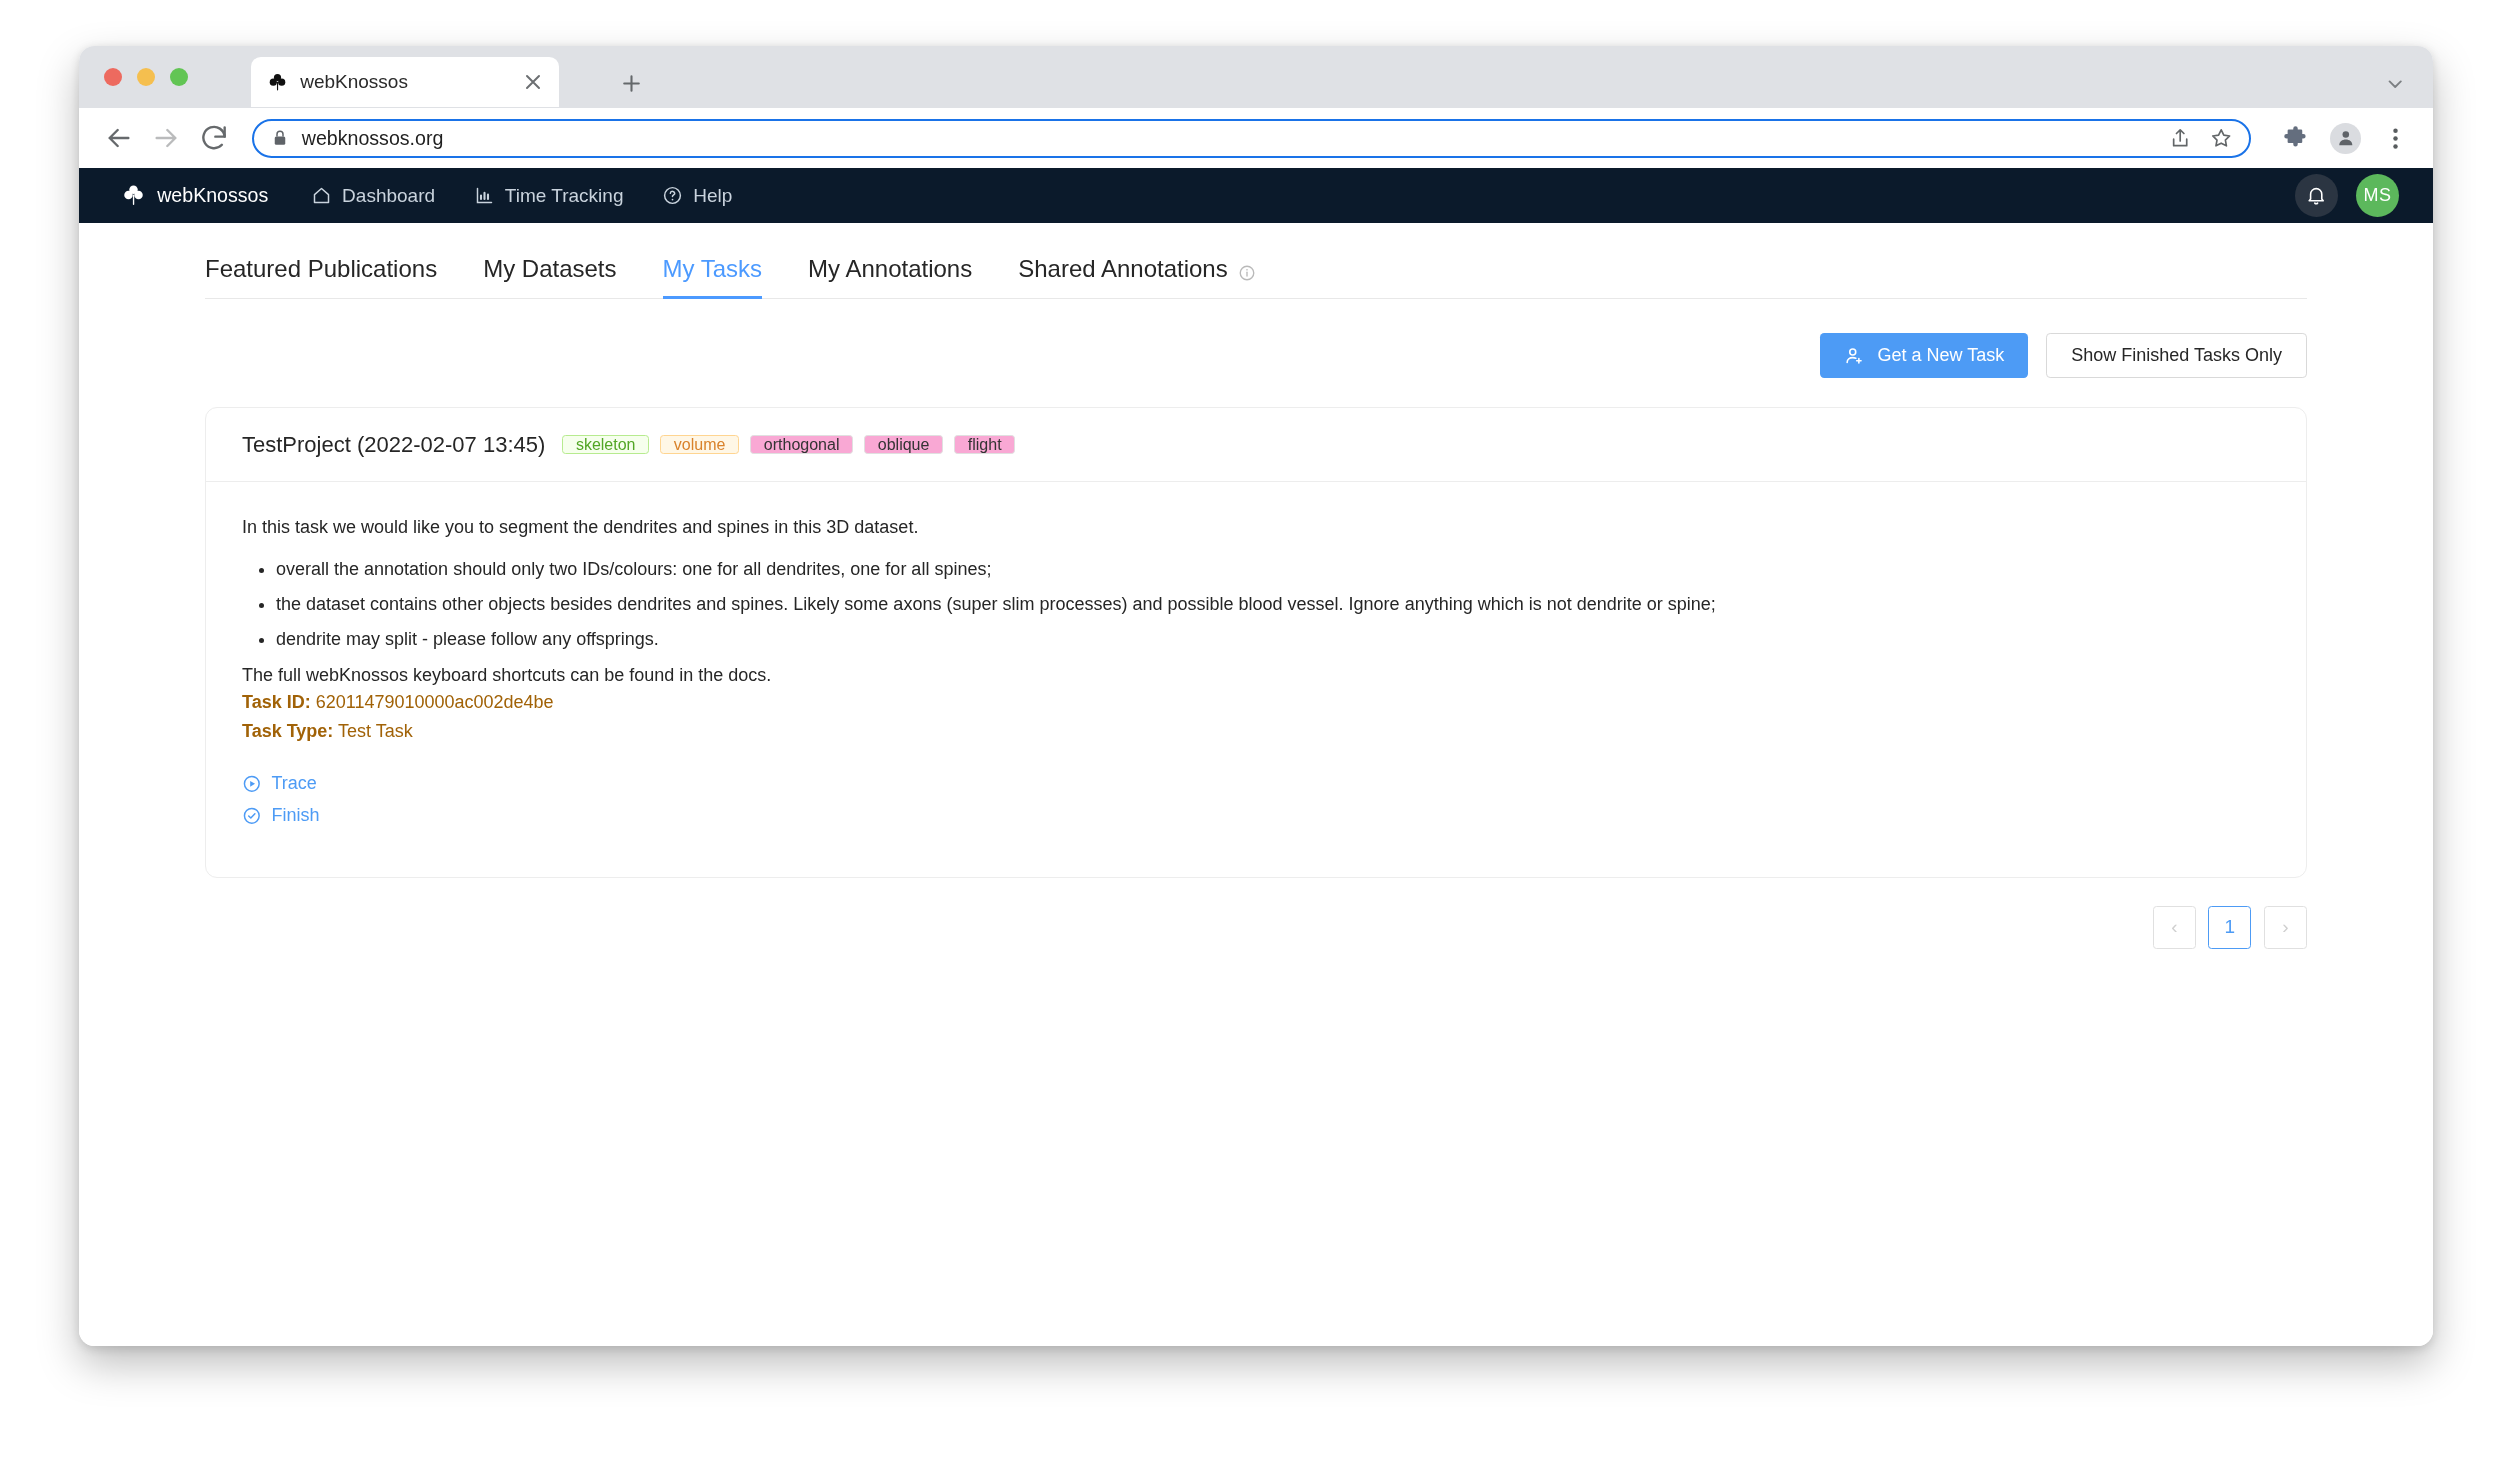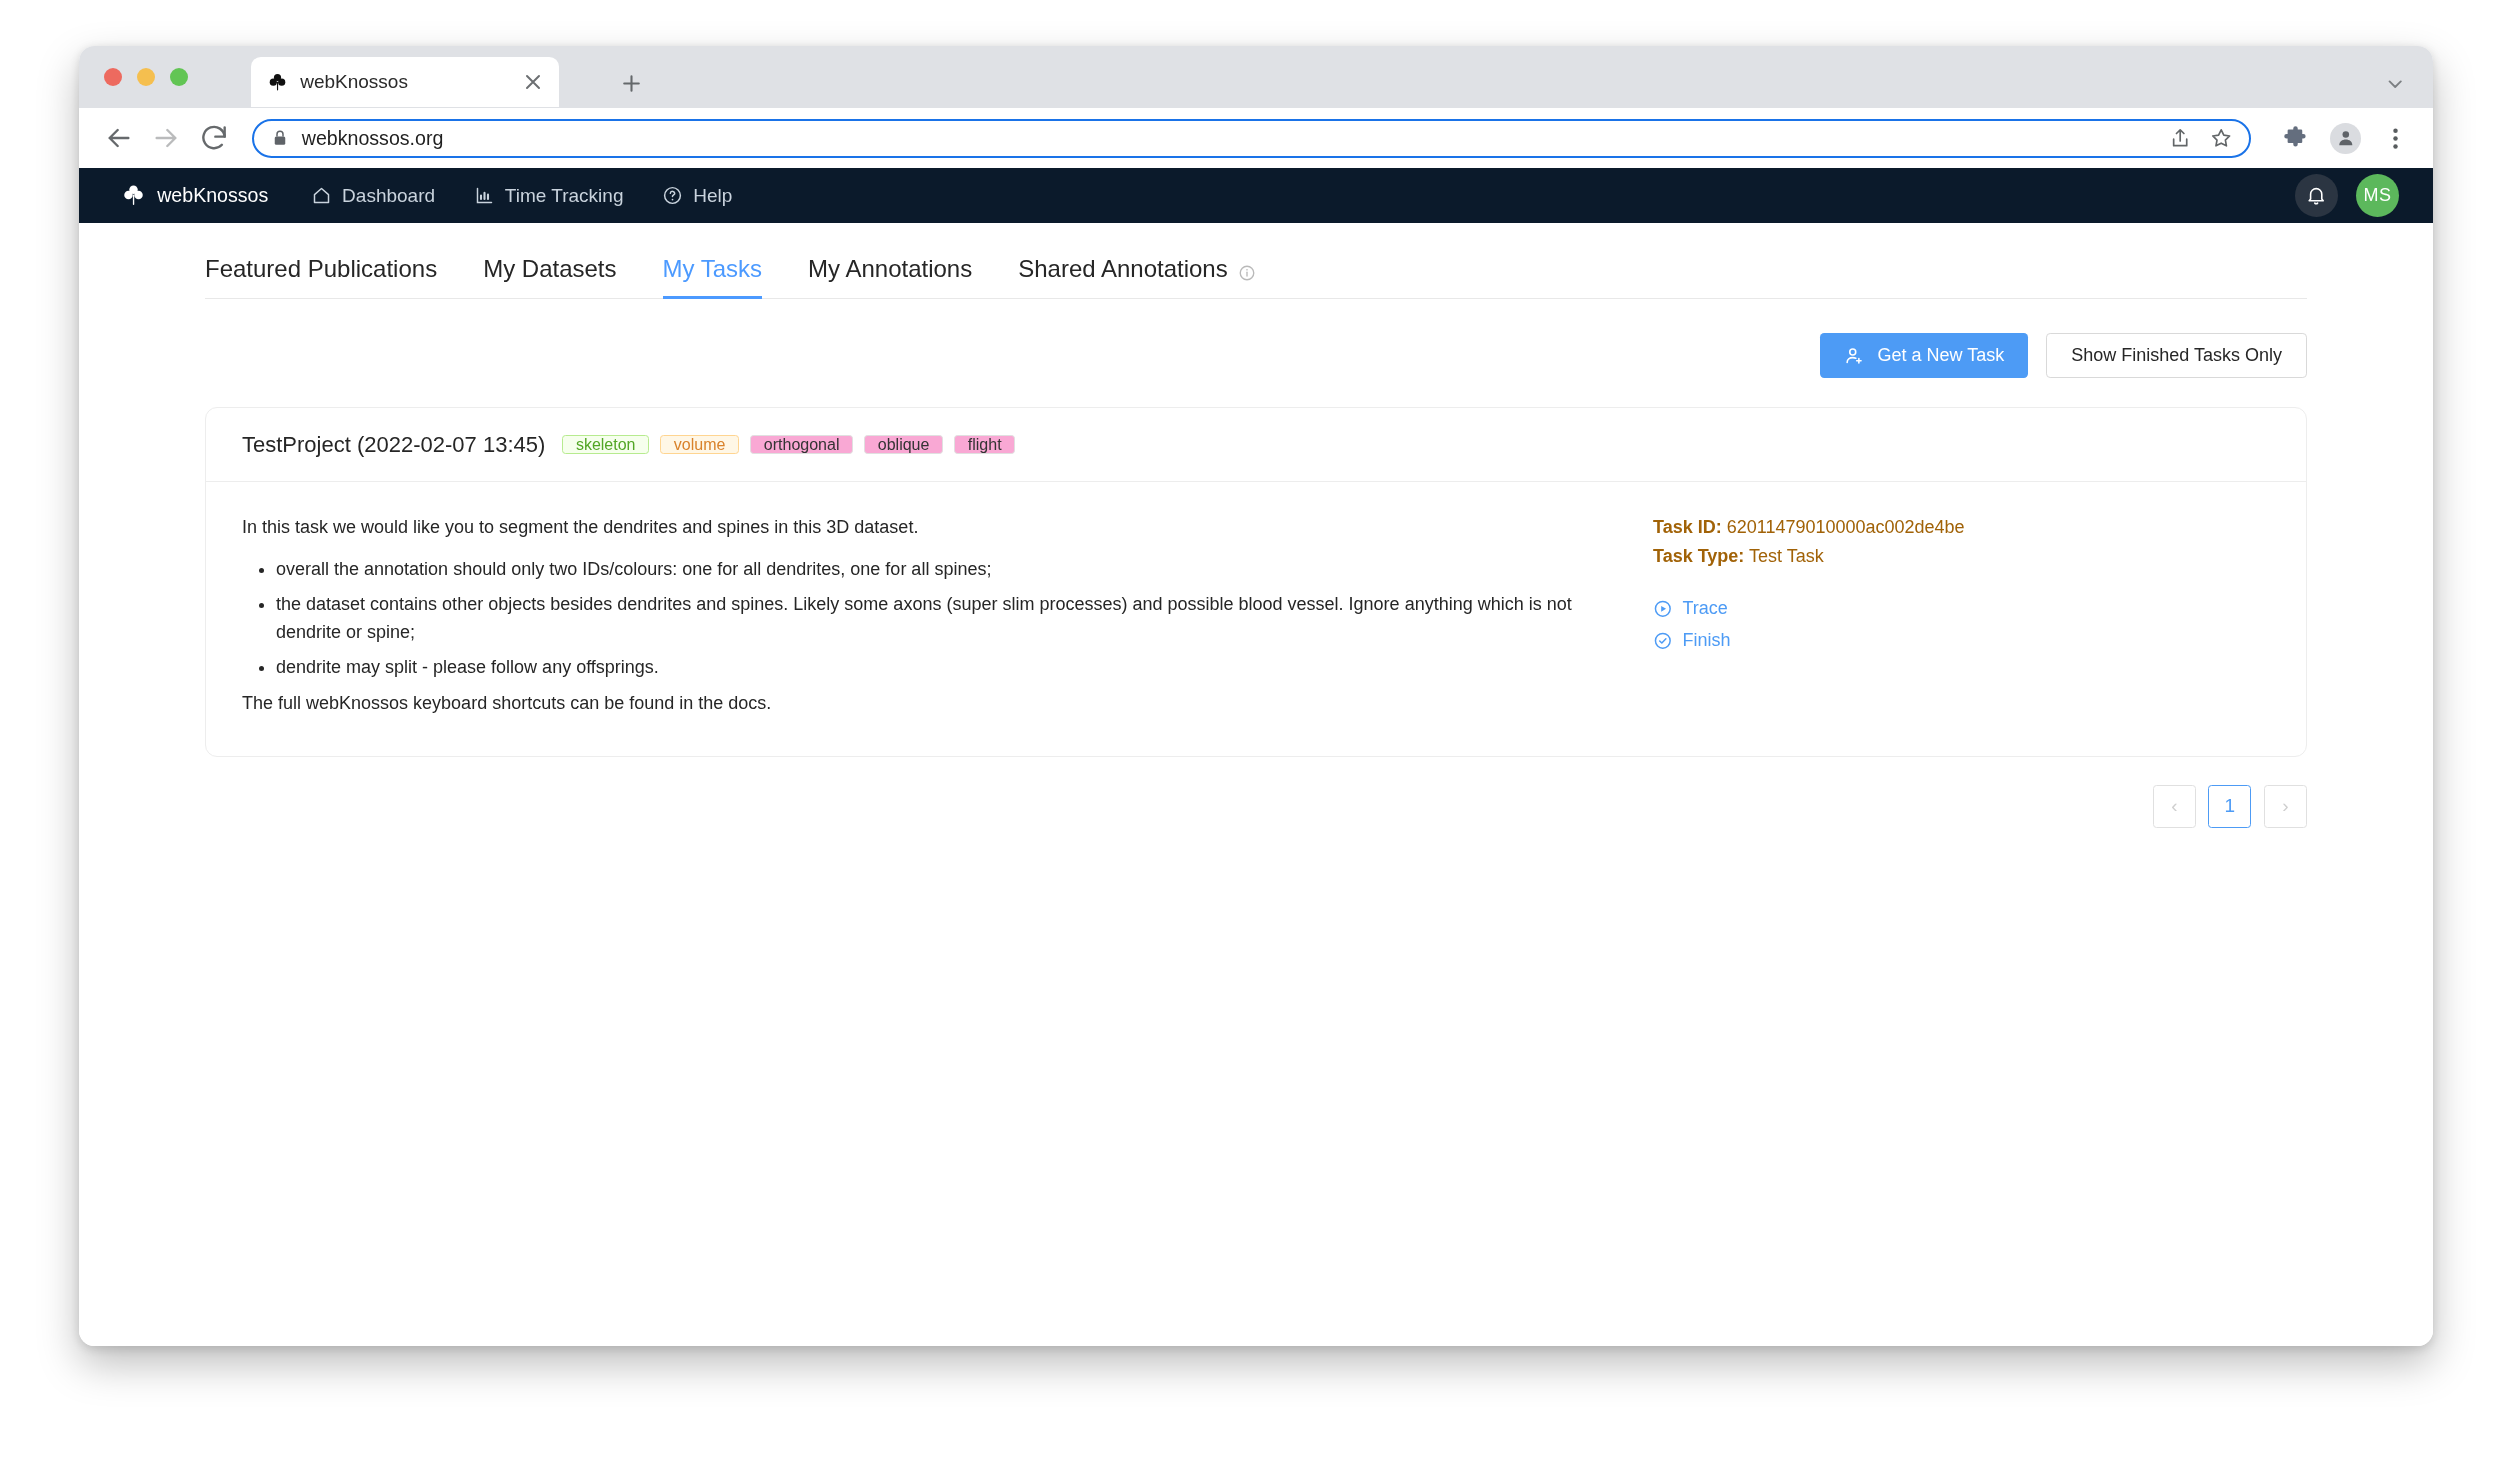--- a/index.html
+++ b/index.html
@@ -190,20 +190,21 @@
     display: flex; align-items: center;
     font-size: 16px;
   }
   .tag.green { background: #f6ffed; border: 1.4px solid #b7eb8f; color: #52a626; }
   .tag.orange { background: #fff7e6; border: 1.4px solid #ffd591; color: #d9822b; }
   .tag.grey { background: #f9a8d4; border: 1.4px solid #e0e0e0; color: #333333; }
 
   .card-body {
     display: flex;
     padding: 32px 36px 39px 36px;
+    flex-direction: column;
   }
   .card-left { flex: 1; padding-right: 42px; }
   .card-right { width: 617px; padding-top: 2.8px; }
 
   .para { font-size: 18px; color: #262626; line-height: 1.5; }
   .para + .para { margin-top: 18px; }
   .hints { margin: 15.4px 0 0 0; padding-left: 34px; }
   .hints li {
     font-size: 18px; color: #262626;
     line-height: 1.55;

